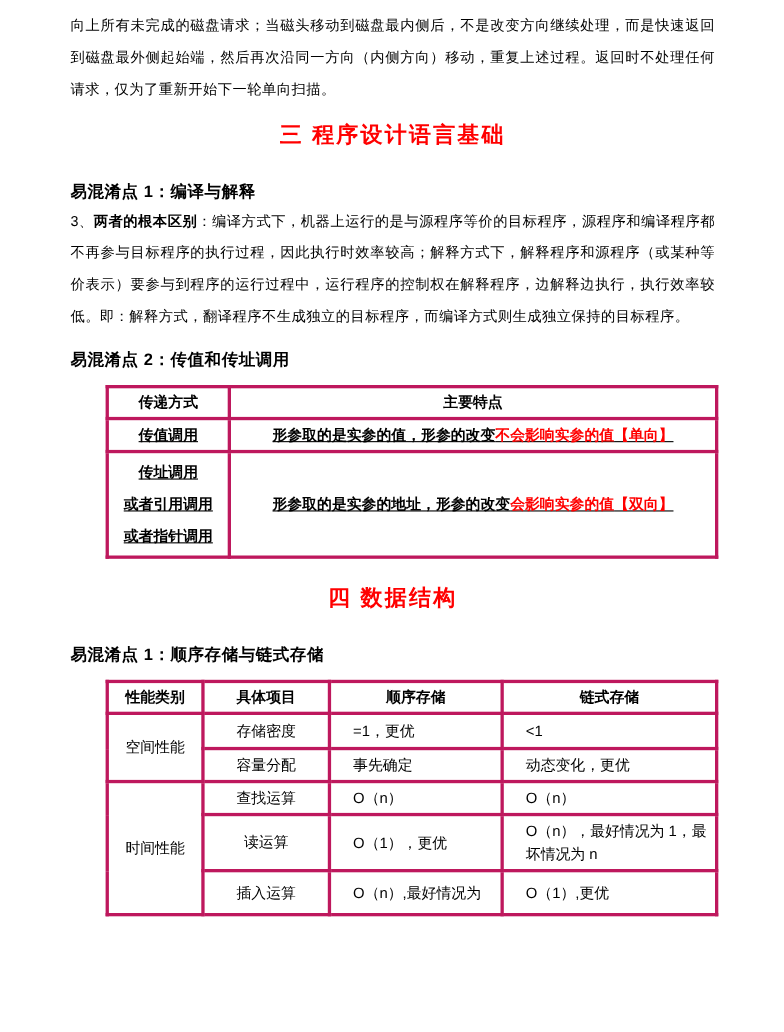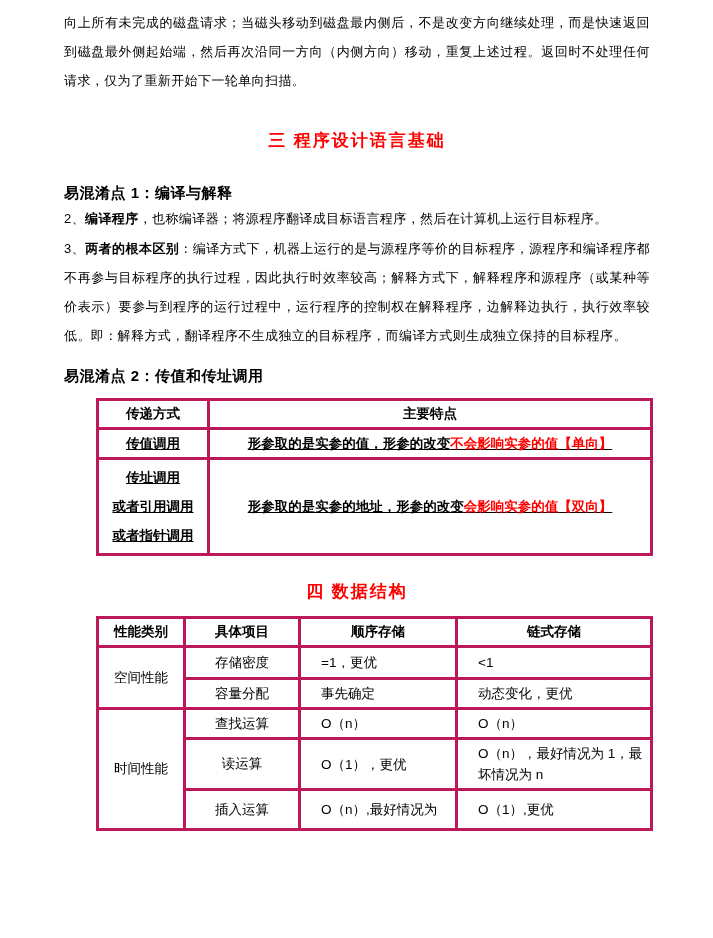--- a/index.html
+++ b/index.html
@@ -19,25 +19,25 @@
     word-break: break-all;
     letter-spacing: 0.4px;
     margin: 0;
   }
   .item { margin-top: 1px; }
   .bold { font-weight: bold; }
   .red  { color: #ff0000; }
 
   .section-title {
     color: #ff0000;
-    font-size: 17px;
+    font-size: 20px;
     font-weight: bold;
     text-align: center;
     letter-spacing: 2px;
-    margin: 34px 0 0 0;
+    margin: 16px 0 0 0;
     line-height: 24px;
   }
   .point-heading {
     font-size: 15px;
     font-weight: bold;
     letter-spacing: 0.5px;
     margin: 30px 0 0 0;
     line-height: 20px;
   }
   .point-heading.tight { margin-top: 16px; }
@@ -82,21 +82,20 @@
 
 <div class="page">
 
   <p class="body-text">向上所有未完成的磁盘请求；当磁头移动到磁盘最内侧后，不是改变方向继续处理，而是快速返回到磁盘最外侧起始端，然后再次沿同一方向（内侧方向）移动，重复上述过程。返回时不处理任何请求，仅为了重新开始下一轮单向扫描。</p>
 
   <h1 class="section-title">三 程序设计语言基础</h1>
 
   <h2 class="point-heading">易混淆点 1：编译与解释</h2>
 
 
-  <p class="body-text item"><span>2、</span><span class="bold">编译程序</span><span>，也称编译器；将源程序翻译成目标语言程序，然后在计算机上运行目标程序。</span></p>
 
   <p class="body-text item"><span>3、</span><span class="bold">两者的根本区别</span><span>：编译方式下，机器上运行的是与源程序等价的目标程序，源程序和编译程序都不再参与目标程序的执行过程，因此执行时效率较高；解释方式下，解释程序和源程序（或某种等价表示）要参与到程序的运行过程中，运行程序的控制权在解释程序，边解释边执行，执行效率较低。即：解释方式，翻译程序不生成独立的目标程序，而编译方式则生成独立保持的目标程序。</span></p>
 
   <h2 class="point-heading tight">易混淆点 2：传值和传址调用</h2>
 
   <table class="tbl tbl1">
     <colgroup>
         <col style="width:111px">
         <col style="width:443px">
       </colgroup>
@@ -117,20 +116,21 @@
             <div>或者指针调用</div>
           </div>
         </td>
         <td><span>形参取的是实参的地址，形参的改变</span><span class="red">会影响实参的值</span><span class="red bold">【双向】</span></td>
       </tr>
     </tbody>
   </table>
 
   <h1 class="section-title spacer-title">四 数据结构</h1>
 
+  <h2 class="point-heading">易混淆点 1：顺序存储与链式存储</h2>
 
   <table class="tbl tbl2">
     <colgroup>
       <col style="width:87px">
         <col style="width:115px">
         <col style="width:157px">
         <col style="width:195px">
     </colgroup>
     <tbody>
       <tr class="hdr">

